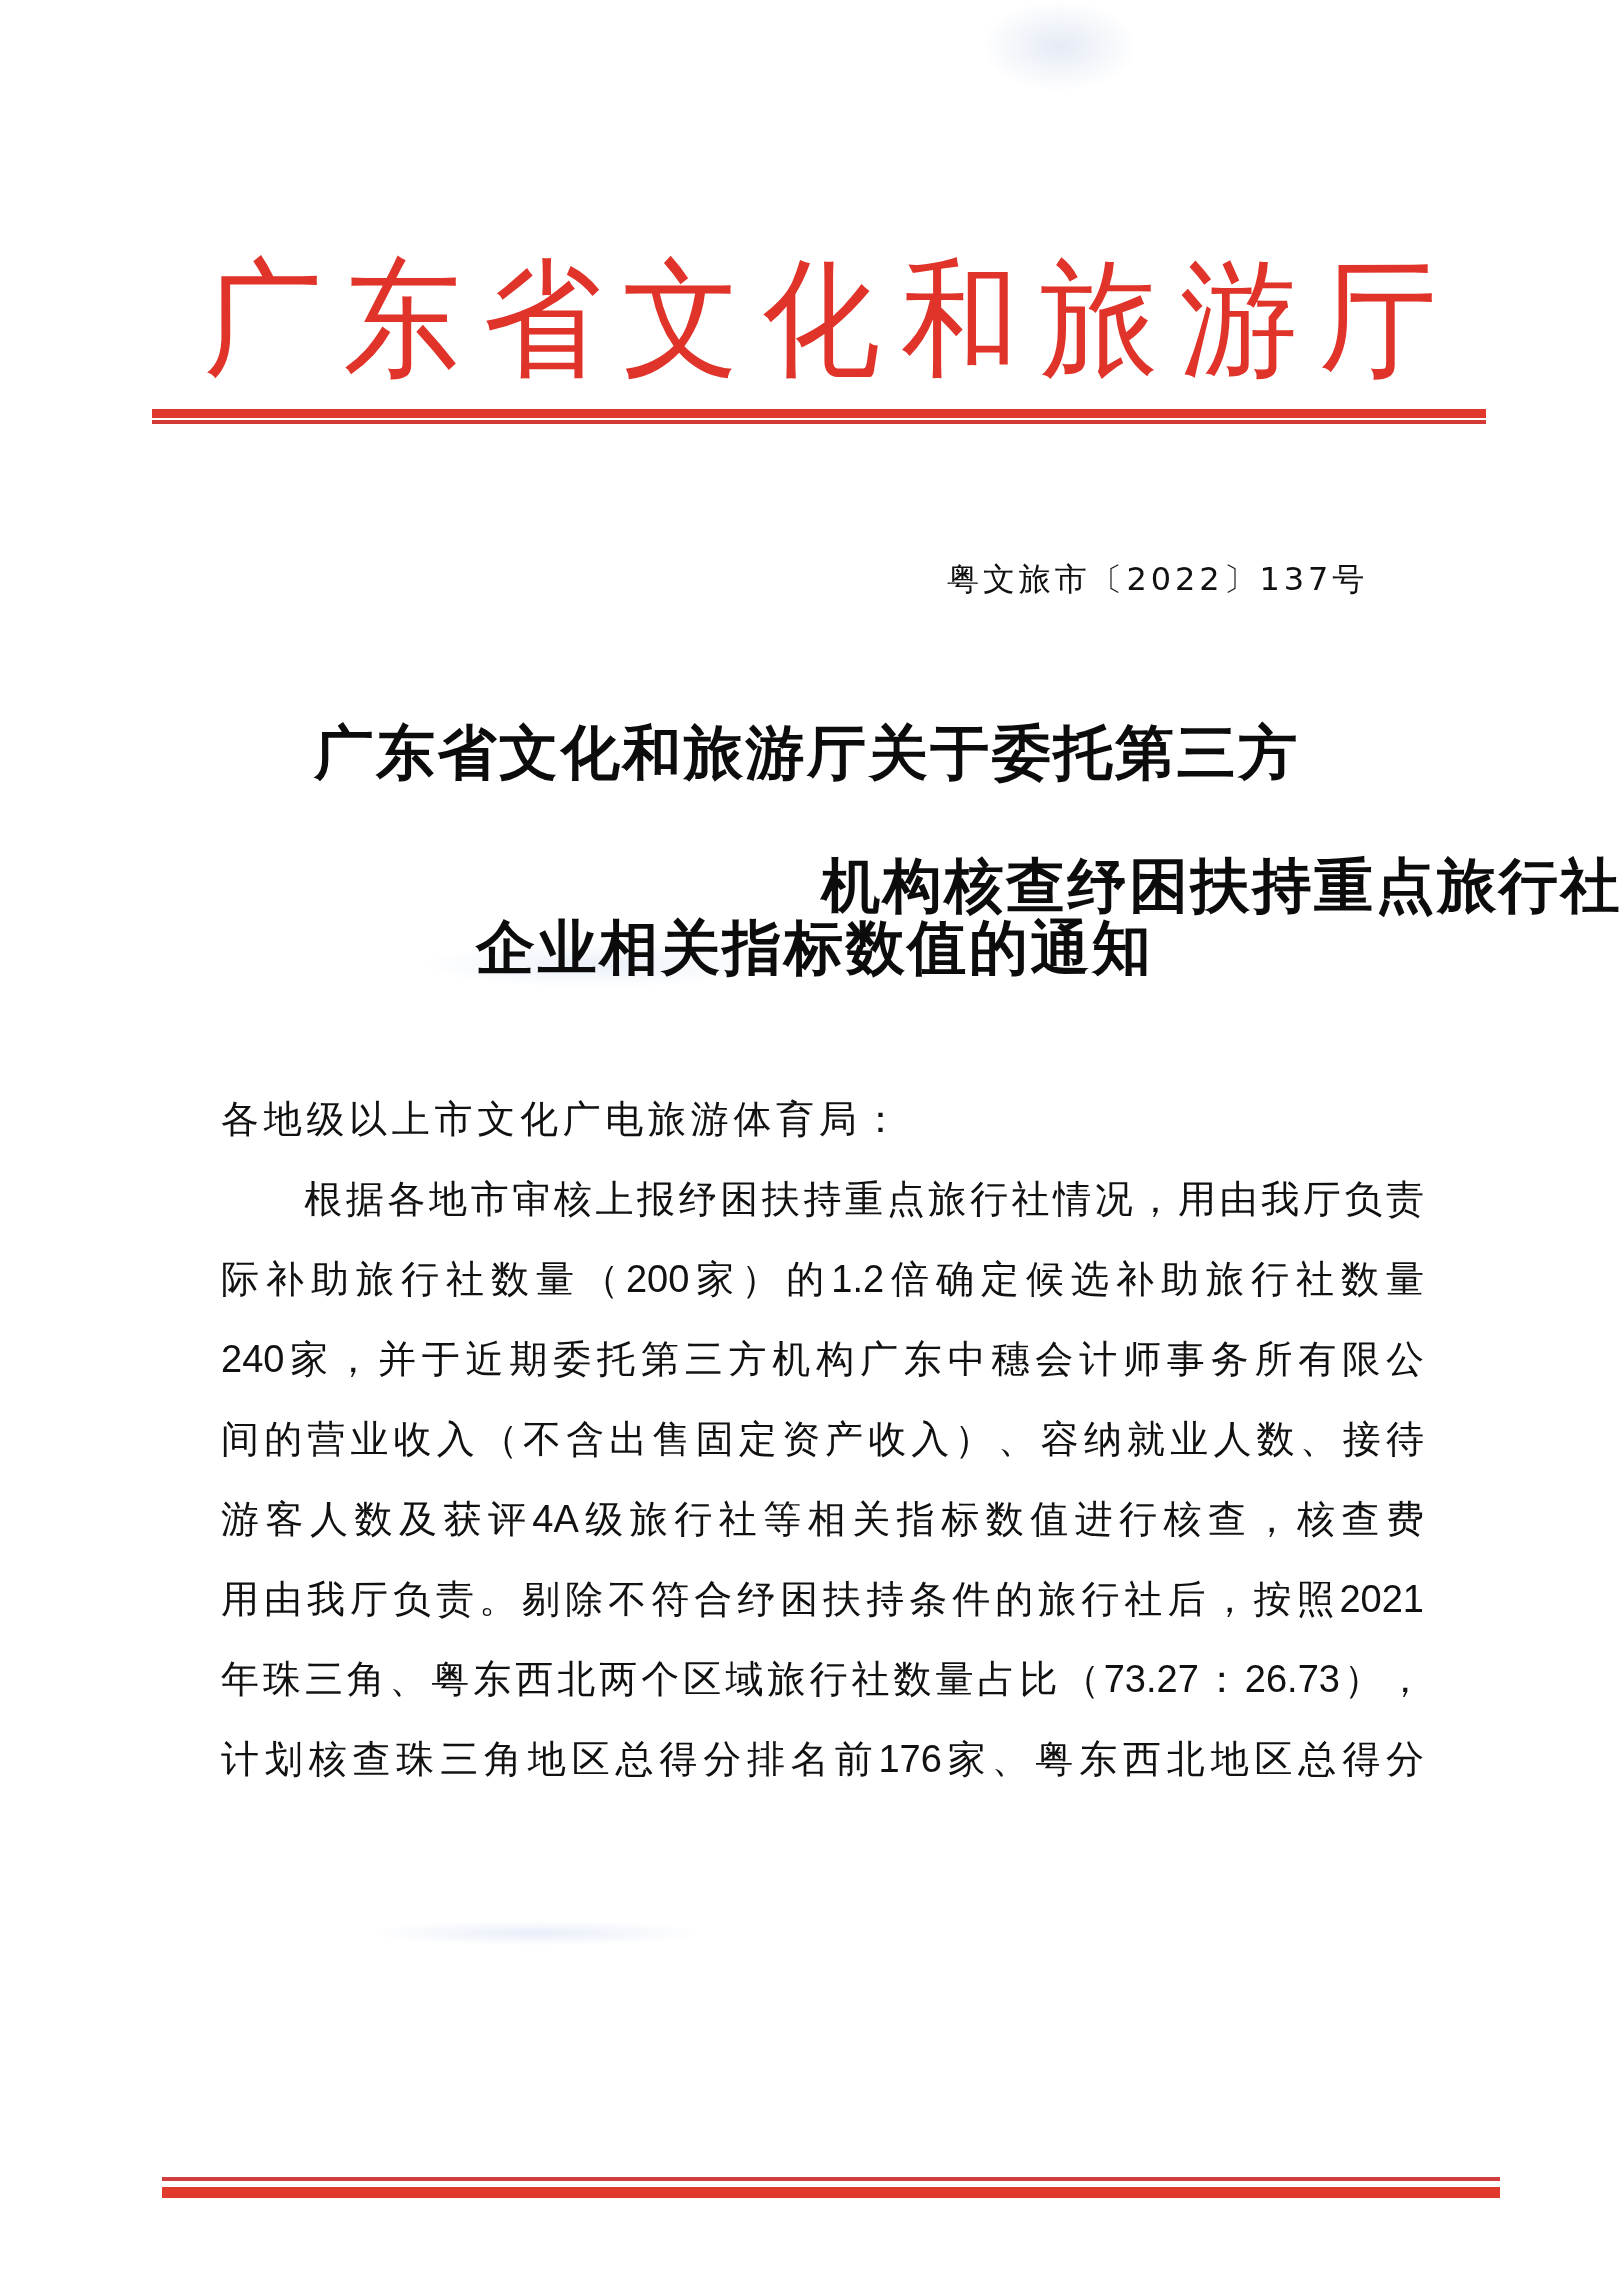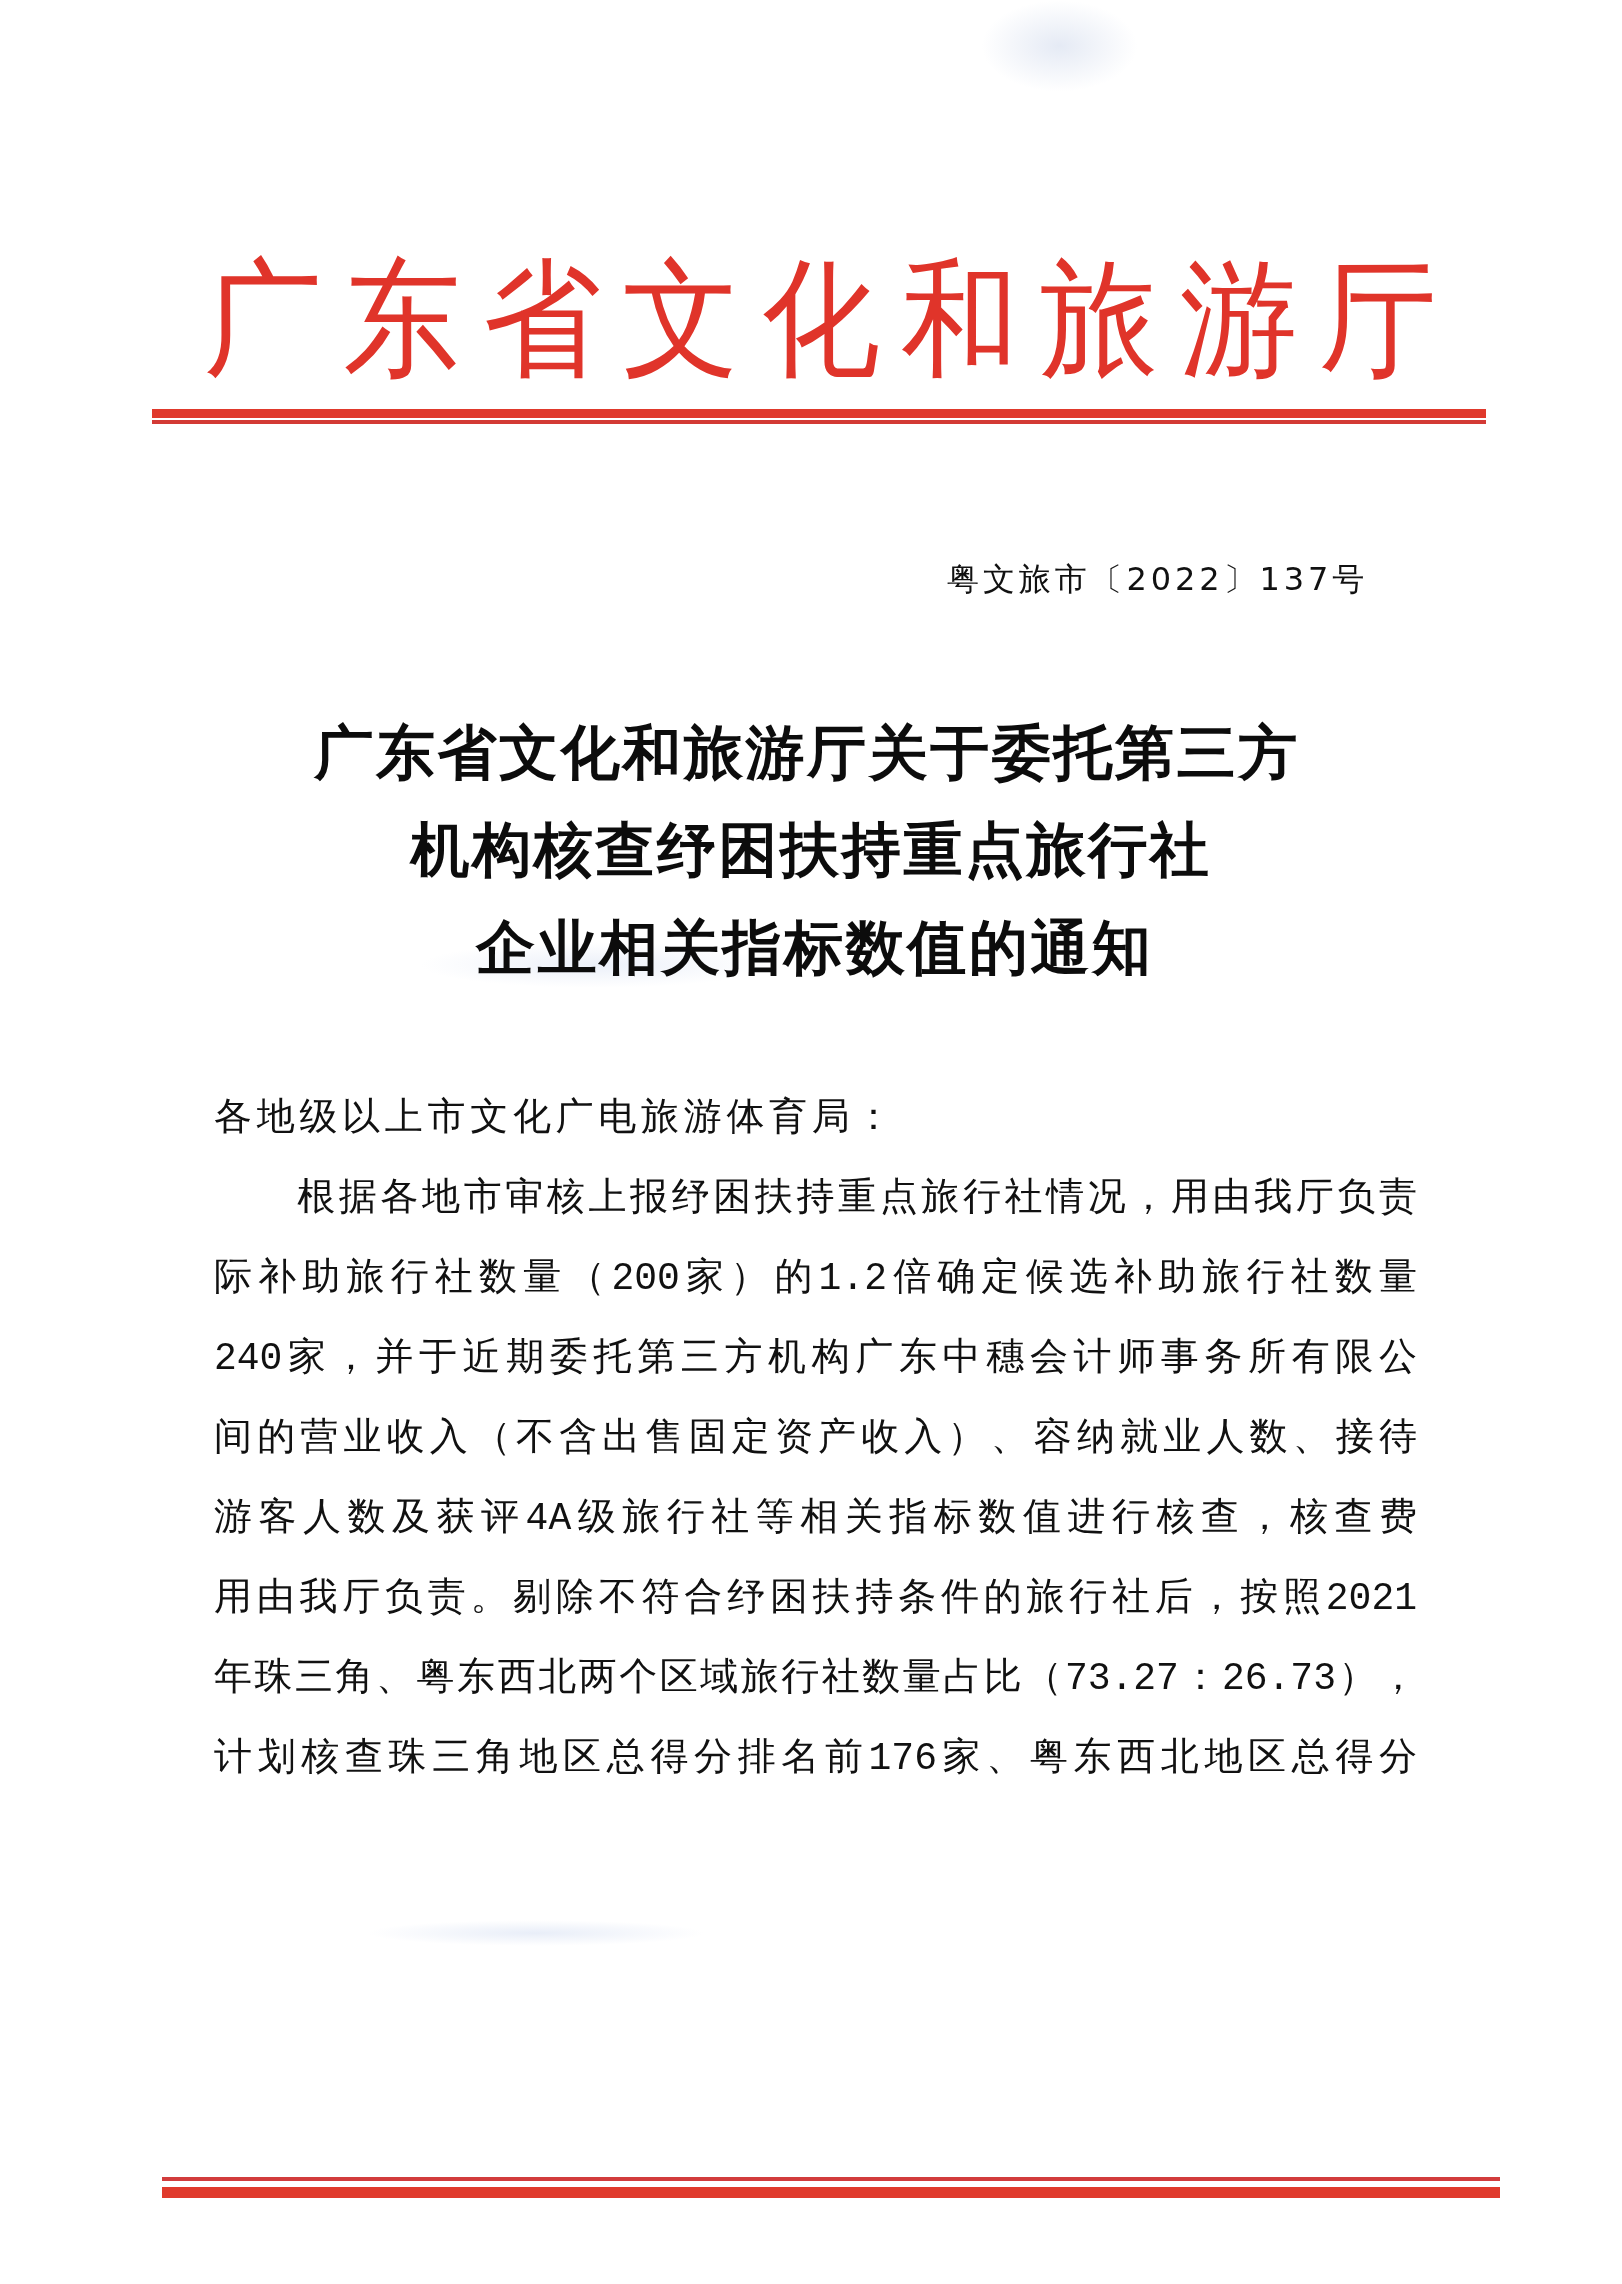--- a/index.html
+++ b/index.html
@@ -23,25 +23,25 @@
   .rule-bot-thin  { position: absolute; left: 162px; top: 2177px; width: 1338px; height: 3.9px;  background: #d23c3c; }
   .rule-bot-thick { position: absolute; left: 162px; top: 2187px; width: 1338px; height: 10.5px; background: #e03a2c; }
 
   .docno { position: absolute; left: 947px; top: 556px; font-family: "DejaVu Sans", sans-serif;
            font-size: 32px; line-height: 46px; letter-spacing: 3.9px; color: #111; white-space: nowrap; }
 
   .title { position: absolute; left: 0; width: 1622px; text-align: center;
            font-family: "DejaVu Serif", serif; font-weight: bold; font-size: 59px; line-height: 72px;
            color: #0c0c0c; letter-spacing: 2.6px; white-space: nowrap; }
   .title.l1 { top: 717px; left: -3.9px; }
-  .title.l2 { top: 814px; left: 0px; }
+  .title.l2 { top: 850px; left: 0px; text-align: right; }
   .title.l3 { top: 912px; left: 3.9px; }
 
-  .body { position: absolute; left: 214px; top: 1079px; width: 1203px;
-          font-family: Liberation Mono, monospace; font-size: 38px; line-height: 80px; color: #111; }
+  .body { position: absolute; left: 221px; top: 1079px; width: 1203px;
+          font-family: Liberation Sans, sans-serif; font-size: 38px; line-height: 80px; color: #111; }
   .body .line { height: 80px; white-space: nowrap; letter-spacing: 4.7px; }
   .body .line.justify { text-align: justify; text-align-last: justify; letter-spacing: 0; }
 </style>
 </head>
 <body>
 
 <div class="smudge"></div>
 <div class="smudge2"></div>
 <div class="smudge3"></div>
 

